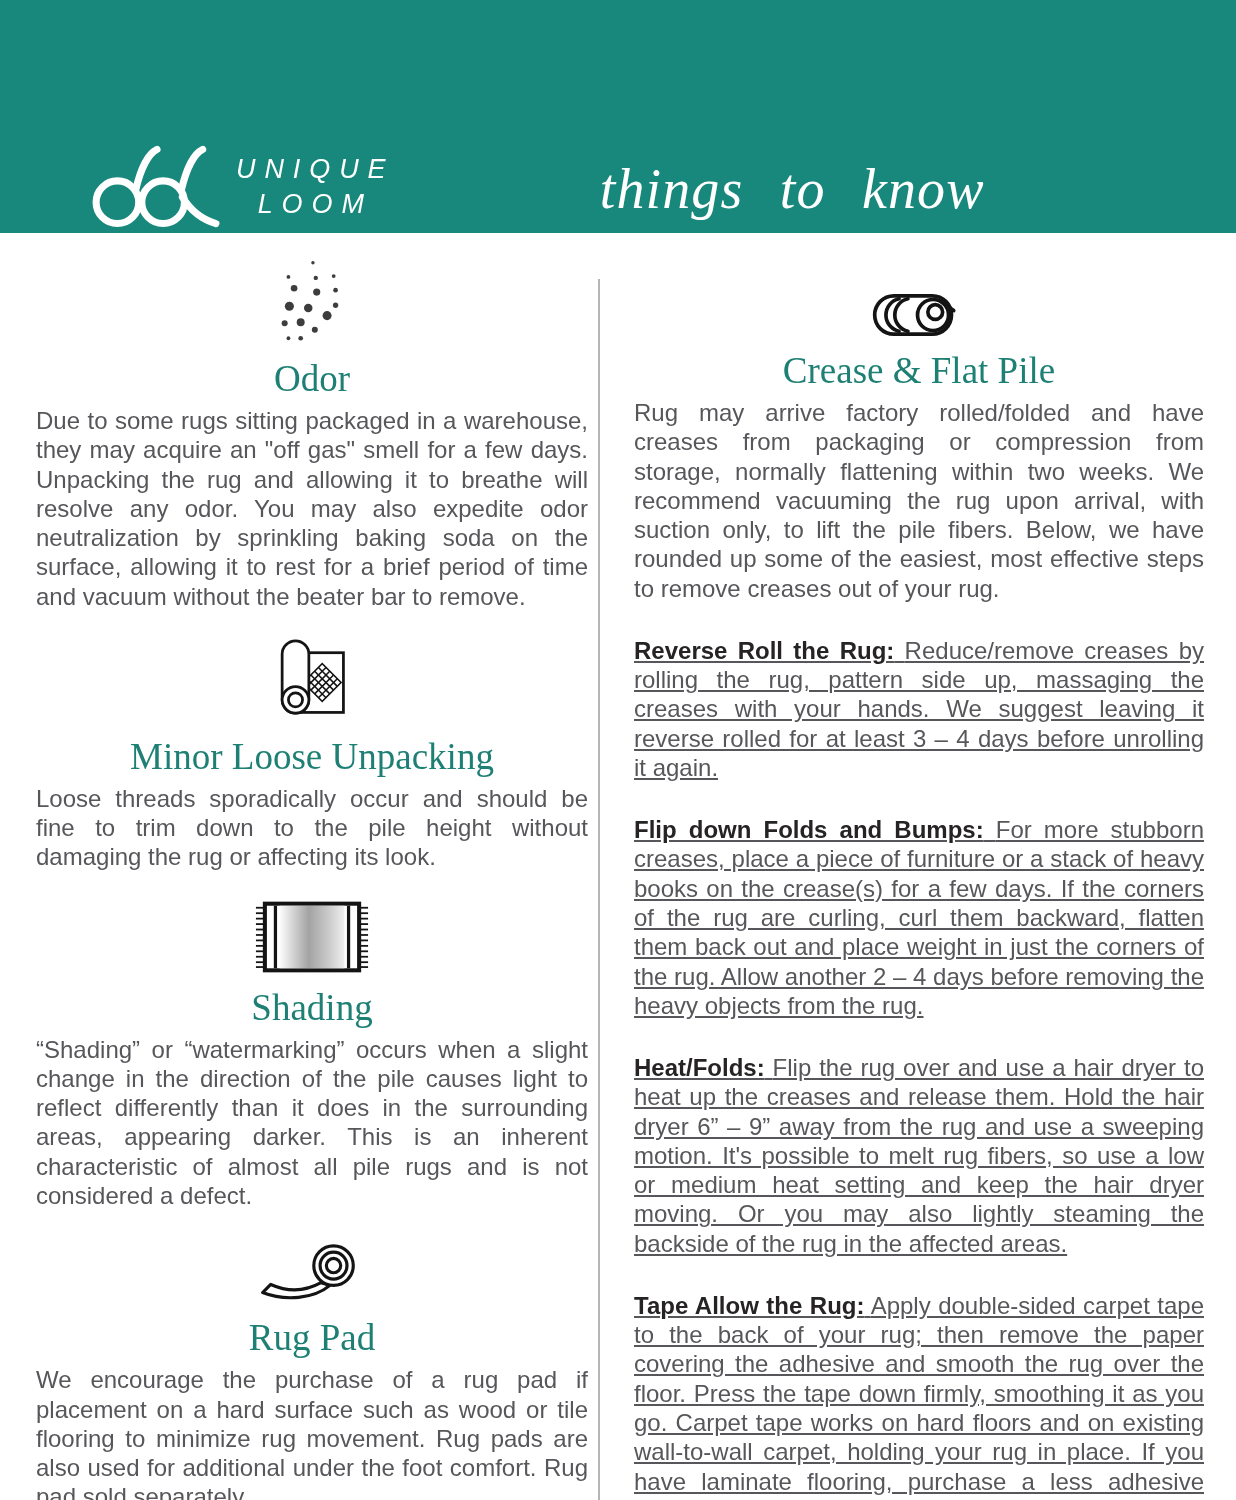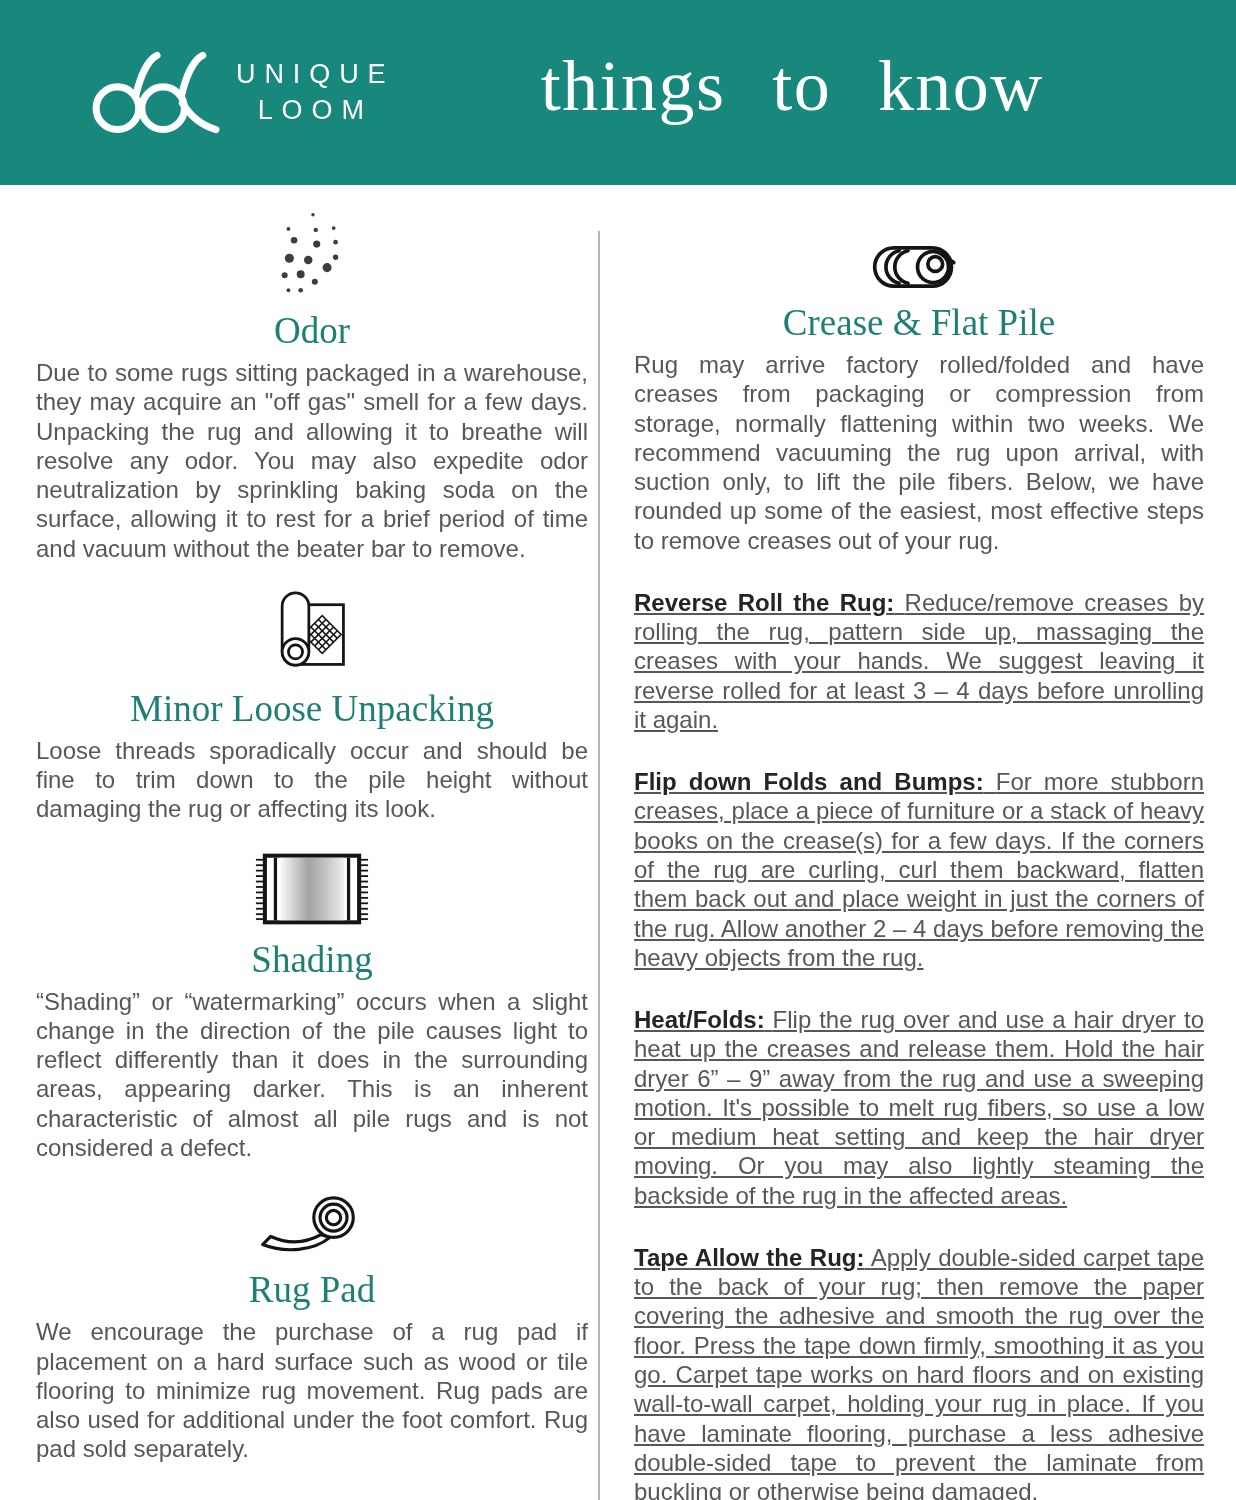--- a/index.html
+++ b/index.html
@@ -3,32 +3,32 @@
 <meta charset="utf-8">
 <style>
   html,body{margin:0;padding:0;}
   body{
     width:1236px;height:1500px;overflow:hidden;background:#ffffff;
     font-family:"Liberation Sans", sans-serif;
     -webkit-font-smoothing:antialiased;
   }
   
   .banner{
-    height:185px;background:#17887B;display:flex;align-items:center;
+    height:233px;background:#17887B;display:flex;align-items:flex-end;font-style:italic;
   }
   .brand{display:flex;align-items:center;margin-left:90px;}
   .logo-svg{width:132px;height:92px;flex:0 0 auto;}
   .brand-text{
     color:#fff;font-size:27px;letter-spacing:0.33em;line-height:1.30;
     margin-left:14px;text-align:center;font-weight:400;
   }
   .banner-title{
     flex:1;text-align:center;color:#fff;
     font-family:"Liberation Serif", serif;font-weight:400;
-    font-size:72px;letter-spacing:0.02em;word-spacing:0.38em;
+    font-size:56px;letter-spacing:0.02em;word-spacing:0.38em;
     margin:0 46px 12px 0;
   }
   
   .columns{display:flex;height:1409px;}
   .col-left{width:552px;margin-left:36px;}
   .divider{width:2px;background:#b5b5b5;margin-left:10px;margin-top:46px;}
   .col-right{flex:1;margin-left:34px;margin-right:32px;}
   
   .icon-row{display:flex;justify-content:center;}
   .section-title{

